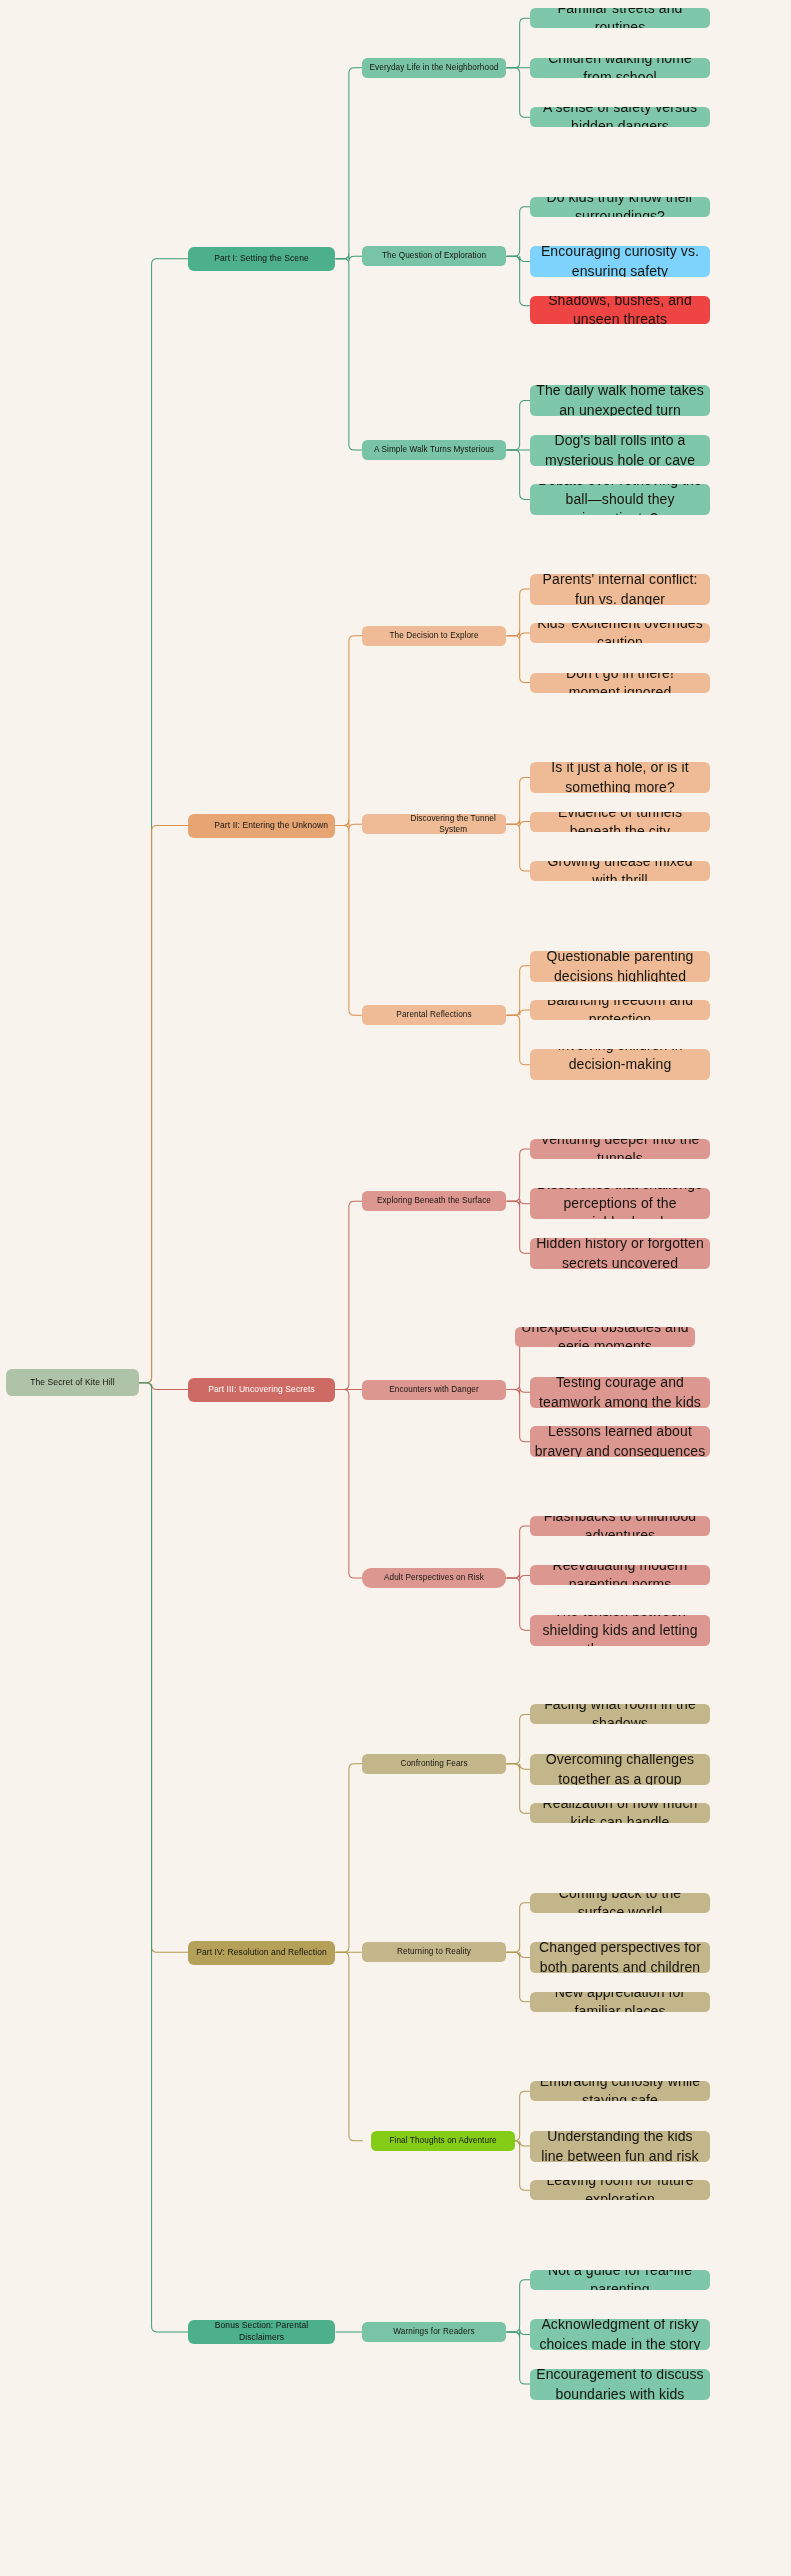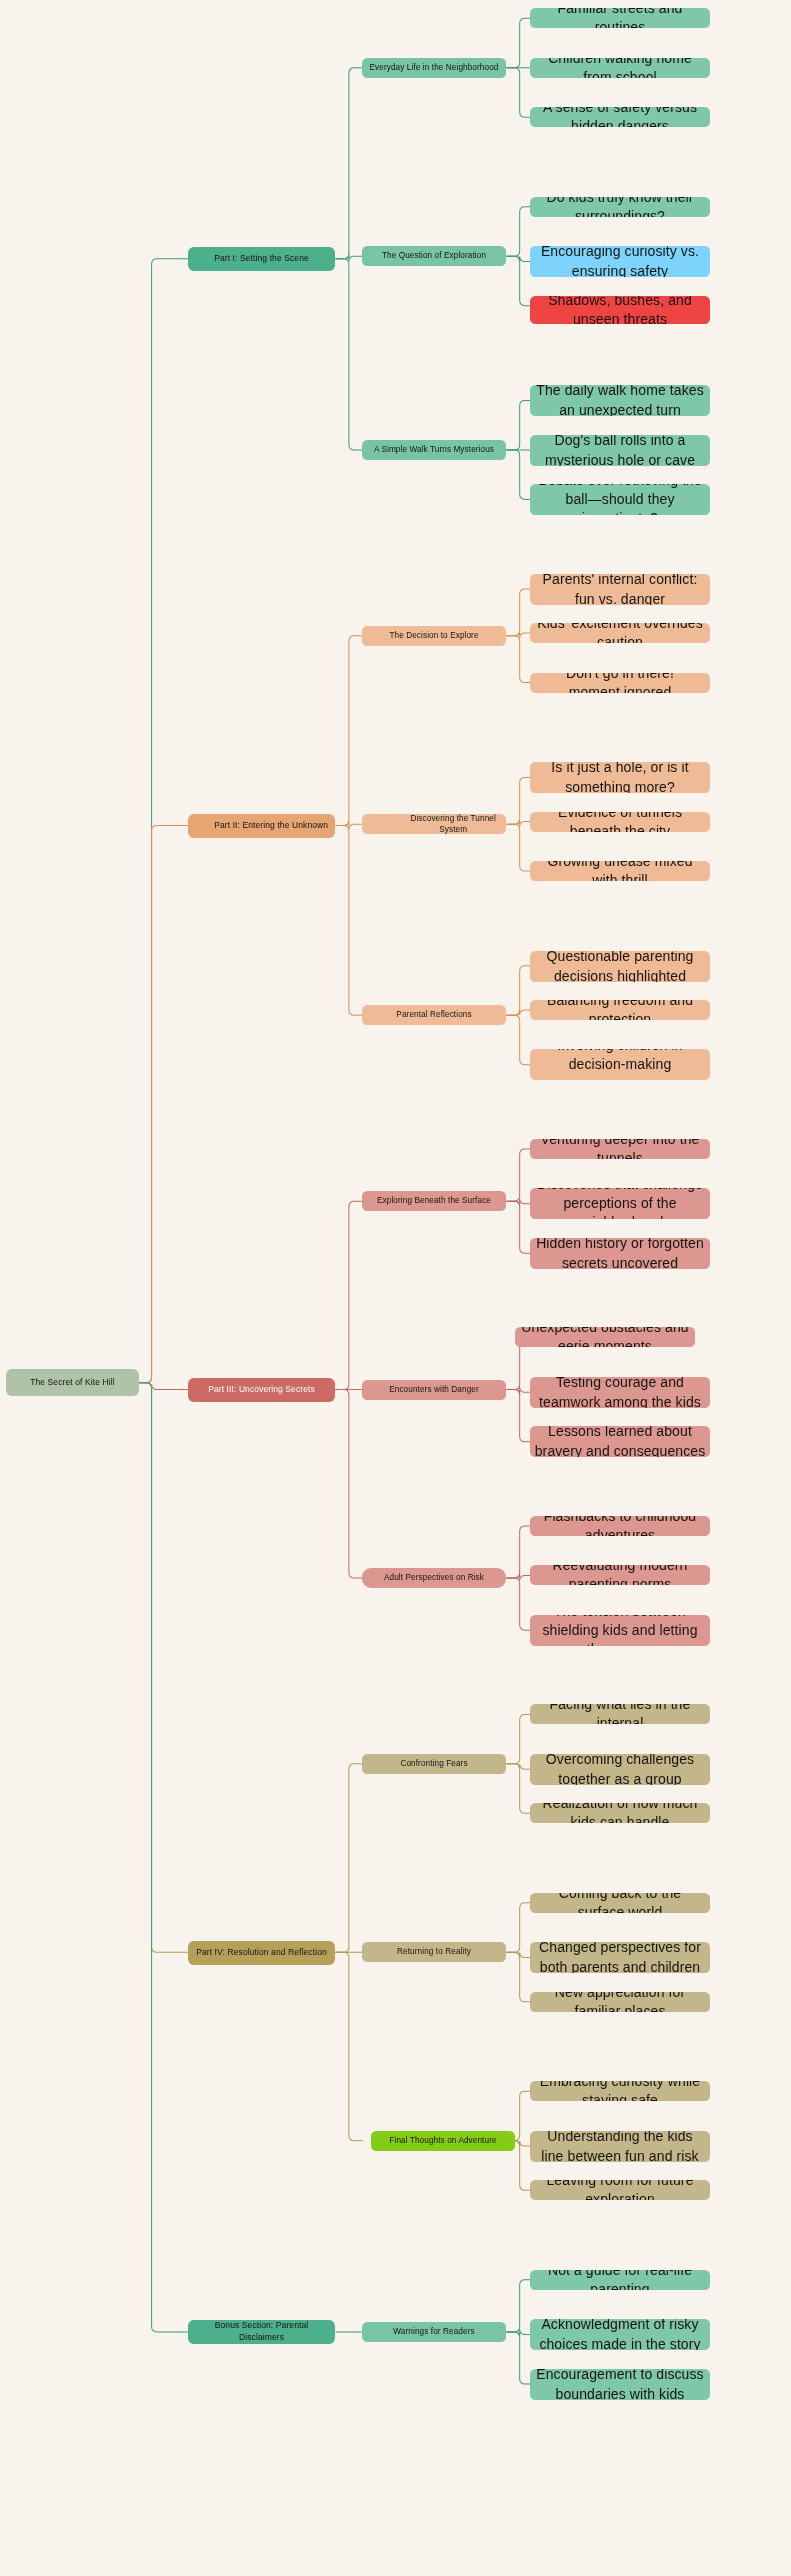--- a/index.html
+++ b/index.html
@@ -144,21 +144,21 @@
     <div class="node topic" style="left: 362px; top: 1191px; width: 144px; height: 20px; background: rgb(221, 151, 145);">Exploring Beneath the Surface</div>
     <div class="node leaf" style="left: 499px; top: 1327px; width: 180px; height: 20px; background: rgb(221, 151, 145); margin-left: 16px;">Unexpected obstacles and eerie moments</div>
     <div class="node leaf" style="left: 530px; top: 1377px; width: 180px; height: 31px; background: rgb(221, 151, 145);">Testing courage and teamwork among the kids</div>
     <div class="node leaf" style="left: 530px; top: 1426px; width: 180px; height: 31px; background: rgb(221, 151, 145);">Lessons learned about bravery and consequences</div>
     <div class="node topic" style="left: 362px; top: 1380px; width: 144px; height: 20px; background: rgb(221, 151, 145);">Encounters with Danger</div>
     <div class="node leaf" style="left: 530px; top: 1516px; width: 180px; height: 20px; background: rgb(221, 151, 145);">Flashbacks to childhood adventures</div>
     <div class="node leaf" style="left: 530px; top: 1565px; width: 180px; height: 20px; background: rgb(221, 151, 145);">Reevaluating modern parenting norms</div>
     <div class="node leaf" style="left: 530px; top: 1615px; width: 180px; height: 31px; background: rgb(221, 151, 145);">The tension between shielding kids and letting them grow</div>
     <div class="node topic" style="left: 362px; top: 1568px; width: 144px; height: 20px; background: rgb(221, 151, 145); border-radius: 9px;">Adult Perspectives on Risk</div>
     <div class="node branch white-text" style="left: 188px; top: 1378px; width: 147px; height: 23.6px; background: rgb(205, 106, 99); color: rgb(255, 255, 255);">Part III: Uncovering Secrets</div>
-    <div class="node leaf" style="left: 530px; top: 1704px; width: 180px; height: 20px; background: rgb(196, 182, 139);">Facing what lies in the internal</div>
+    <div class="node leaf" style="left: 530px; top: 1704px; width: 180px; height: 20px; background: rgb(196, 182, 139);">Facing what room in the shadows</div>
     <div class="node leaf" style="left: 530px; top: 1754px; width: 180px; height: 31px; background: rgb(196, 182, 139);">Overcoming challenges together as a group</div>
     <div class="node leaf" style="left: 530px; top: 1803px; width: 180px; height: 20px; background: rgb(196, 182, 139);">Realization of how much kids can handle</div>
     <div class="node topic" style="left: 362px; top: 1754px; width: 144px; height: 20px; background: rgb(196, 182, 139);">Confronting Fears</div>
     <div class="node leaf" style="left: 530px; top: 1893px; width: 180px; height: 20px; background: rgb(196, 182, 139);">Coming back to the surface world</div>
     <div class="node leaf" style="left: 530px; top: 1942px; width: 180px; height: 31px; background: rgb(196, 182, 139);">Changed perspectives for both parents and children</div>
     <div class="node leaf" style="left: 530px; top: 1992px; width: 180px; height: 20px; background: rgb(196, 182, 139);">New appreciation for familiar places</div>
     <div class="node topic" style="left: 362px; top: 1942px; width: 144px; height: 20px; background: rgb(196, 182, 139);">Returning to Reality</div>
     <div class="node leaf" style="left: 530px; top: 2081px; width: 180px; height: 20px; background: rgb(196, 182, 139);">Embracing curiosity while staying safe</div>
     <div class="node leaf" style="left: 530px; top: 2131px; width: 180px; height: 31px; background: rgb(196, 182, 139);">Understanding the kids line between fun and risk</div>
     <div class="node leaf" style="left: 530px; top: 2180px; width: 180px; height: 20px; background: rgb(196, 182, 139);">Leaving room for future exploration</div>

